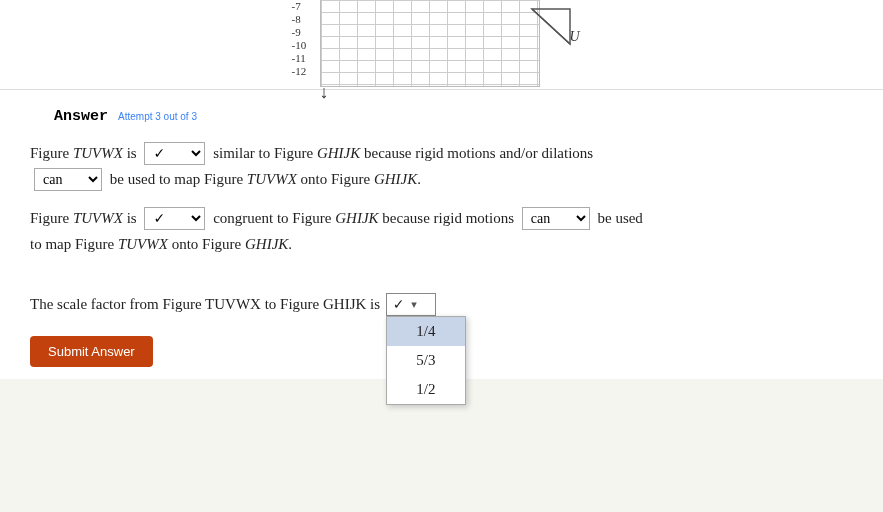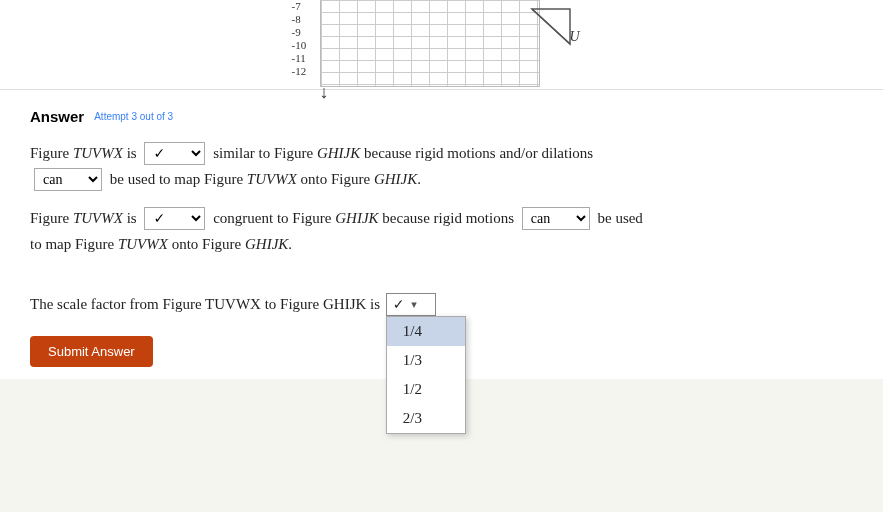--- a/index.html
+++ b/index.html
@@ -83,21 +83,22 @@
     .answer-header {
       font-size: 15px;
       margin-bottom: 16px;
       display: flex;
       align-items: center;
       gap: 10px;
     }
 
     .answer-header strong {
       font-weight: bold;
-      font-family: Liberation Sans, sans-serif;
+      font-family: Liberation Mono, monospace;
+      margin-left: 24px;
     }
 
     .attempt-text {
       font-family: Arial, sans-serif;
       font-size: 10px;
       color: #3b82f6;
     }
 
     .statement-row {
       font-size: 15px;
@@ -161,20 +162,21 @@
 
     .scale-dropdown {
       position: absolute;
       background: #fff;
       border: 1px solid #aaa;
       z-index: 200;
       min-width: 80px;
       left: 0;
       top: 100%;
       box-shadow: 2px 2px 6px rgba(0,0,0,0.2);
+      text-align: center;
     }
 
     .scale-dropdown .drop-item {
       padding: 6px 16px;
       font-size: 15px;
       font-family: Georgia, serif;
       cursor: pointer;
       color: #222;
     }
 
@@ -274,23 +276,22 @@
     <span class="scale-text">
       <span>The scale factor from Figure </span><span class="italic-text">TUVWX</span><span> to Figure </span><span class="italic-text">GHIJK</span><span> is</span>
       <span class="dropdown-container" style="position:relative; display:inline-block;">
         <span class="scale-select-box">
           <span>✓</span>
           <span style="font-size:11px; color:#555;">▾</span>
         </span>
         
         <div class="scale-dropdown">
           <div class="drop-item selected">1/4</div>
-          <div class="drop-item">1/3</div>
+          <div class="drop-item">5/3</div>
           <div class="drop-item">1/2</div>
-          <div class="drop-item">2/3</div>
         </div>
       </span>
     </span>
   </div>
 
   
   <button class="submit-btn">Submit Answer</button>
 
 </div>
 

